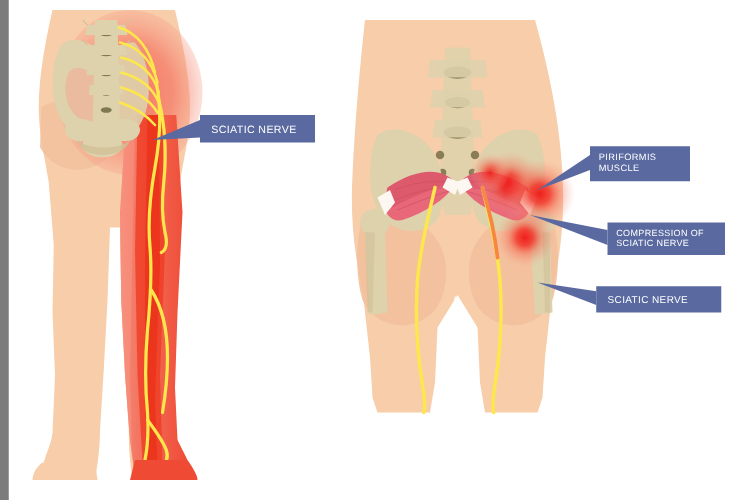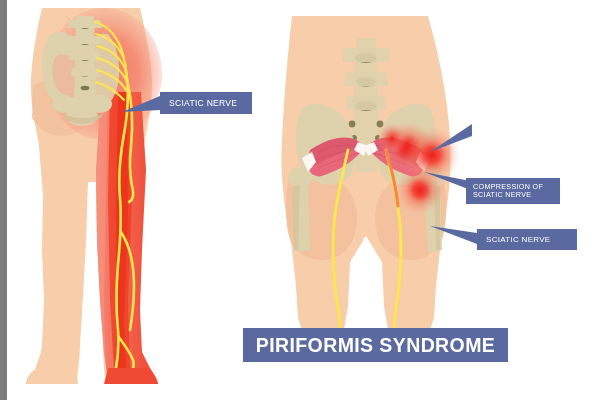--- a/index.html
+++ b/index.html
@@ -54,21 +54,21 @@
   }
   .callout.lbl-piriformis {
     left: 472px;
     top: 117px;
     width: 80px;
     height: 28px;
     font-size: 7.4px;
     padding-left: 7px;
   }
   .callout.lbl-compression {
-    left: 466px;
+    left: 486px;
     top: 178px;
     width: 94px;
     height: 26px;
     font-size: 7.2px;
     padding-left: 7px;
   }
   .callout.lbl-sciatic-right {
     left: 477px;
     top: 229px;
     width: 100px;
@@ -331,27 +331,28 @@
       <path d="M430 152 L472 124 L472 136 Z" fill="#5a6aa0"></path>
       <path d="M424 172 L486 184 L486 196 Z" fill="#5a6aa0"></path>
       <path d="M430 226 L477 233 L477 244 Z" fill="#5a6aa0"></path>
     </g>
   </svg>
 
   <div class="callout lbl-sciatic-left">
     <span>SCIATIC NERVE</span>
   </div>
 
+  <div class="callout lbl-piriformis">
+    <span>PIRIFORMIS
+MUSCLE</span>
+  </div>
 
   <div class="callout lbl-compression">
     <span>COMPRESSION OF
 SCIATIC NERVE</span>
   </div>
 
   <div class="callout lbl-sciatic-right">
     <span>SCIATIC NERVE</span>
   </div>
 
-  <div id="title-banner">
-    <span class="title-text">PIRIFORMIS SYNDROME</span>
-  </div>
 
 </div>
 
 </body></html>

